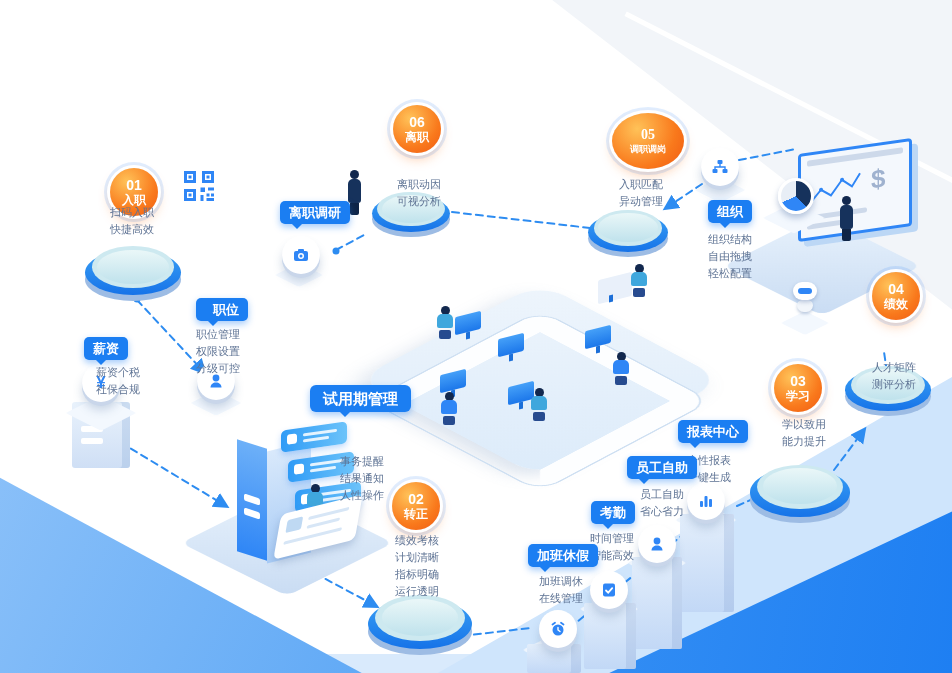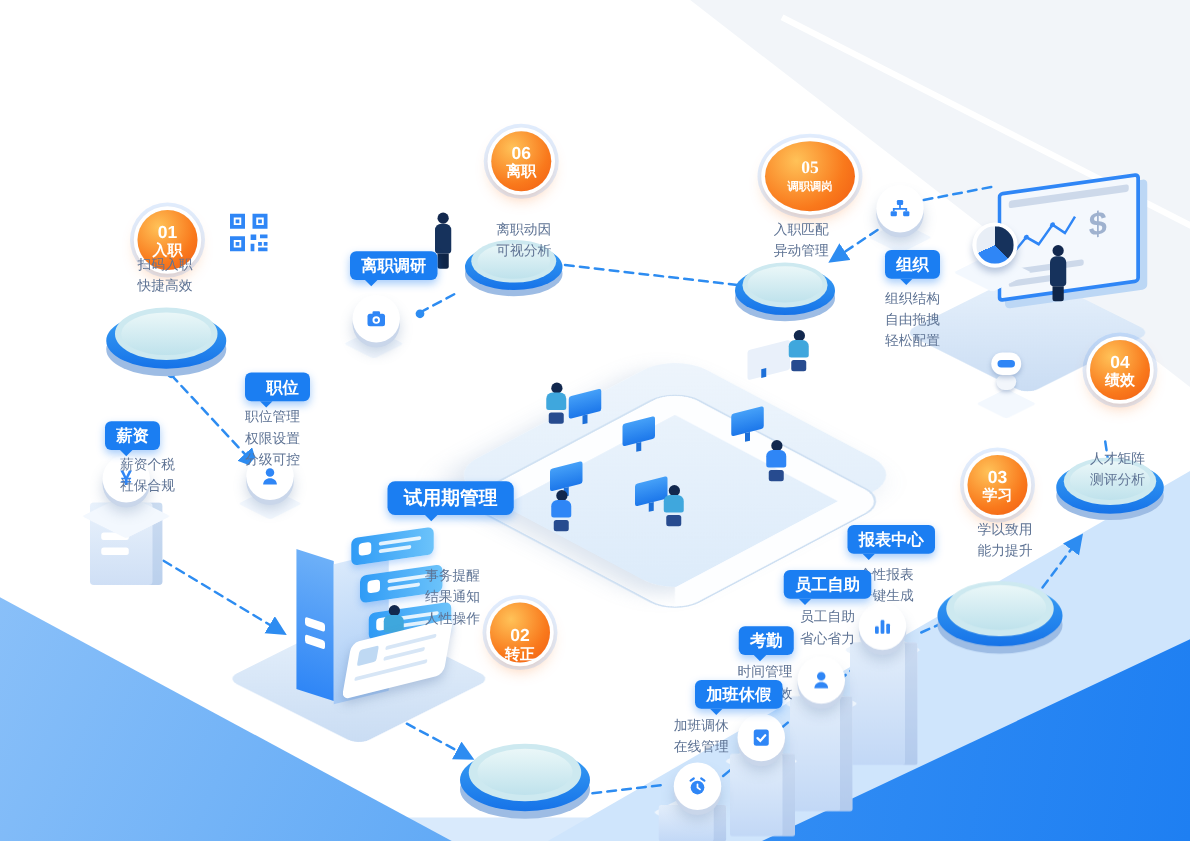--- a/index.html
+++ b/index.html
@@ -210,21 +210,21 @@
     <div class="nm">调职调岗</div>
   </div>
   <div class="abs badge" style="left:872px;top:272px;">
     <div class="num">04</div>
     <div class="nm">绩效</div>
   </div>
   <div class="abs badge" style="left:774px;top:364px;">
     <div class="num">03</div>
     <div class="nm">学习</div>
   </div>
-  <div class="abs badge" style="left:392px;top:482px;justify-content:flex-end;">
+  <div class="abs badge" style="left:392px;top:482px;">
     <div class="num">02</div>
     <div class="nm">转正</div>
   </div>
 
   <div class="abs cap" style="left:110px;top:204px;">
     <div>扫码入职</div>
       <div>快捷高效</div>
   </div>
   <div class="abs cap" style="left:397px;top:158px;margin-top:18px;">
     <div>离职动因</div>
@@ -234,20 +234,26 @@
     <div>入职匹配</div>
       <div>异动管理</div>
   </div>
   <div class="abs cap" style="left:872px;top:322px;margin-top:37px;">
     <div>人才矩阵</div>
       <div>测评分析</div>
   </div>
   <div class="abs cap" style="left:782px;top:416px;">
     <div>学以致用</div>
       <div>能力提升</div>
+  </div>
+  <div class="abs cap" style="left:395px;top:532px;">
+    <div>绩效考核</div>
+      <div>计划清晰</div>
+    <div>指标明确</div>
+      <div>运行透明</div>
   </div>
 
   <div class="abs tag" style="left:280px;top:201px;">离职调研</div>
 
   <div class="abs tag" style="left:196px;top:298px;padding-left:17px;">职位</div>
   <div class="abs cap" style="left:196px;top:326px;">
     <div>职位管理</div>
       <div>权限设置</div>
       <div>分级可控</div>
   </div>
@@ -283,21 +289,21 @@
     <div>员工自助</div>
       <div>省心省力</div>
   </div>
 
   <div class="abs tag" style="left:591px;top:501px;">考勤</div>
   <div class="abs cap" style="left:590px;top:530px;">
     <div>时间管理</div>
       <div>智能高效</div>
   </div>
 
-  <div class="abs tag" style="left:556px;top:544px;">加班休假</div>
+  <div class="abs tag" style="left:528px;top:544px;">加班休假</div>
   <div class="abs cap" style="left:539px;top:573px;">
     <div>加班调休</div>
       <div>在线管理</div>
   </div>
 
   <div class="abs disc" style="left:85px;top:243px;width:96px;height:58px;">
     <div class="e d1"></div>
       <div class="e d2"></div>
       <div class="e d3"></div>
       <div class="e d4"></div>

